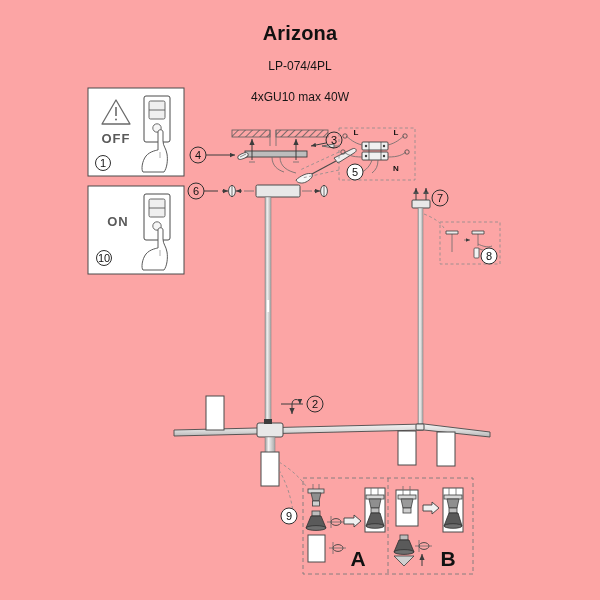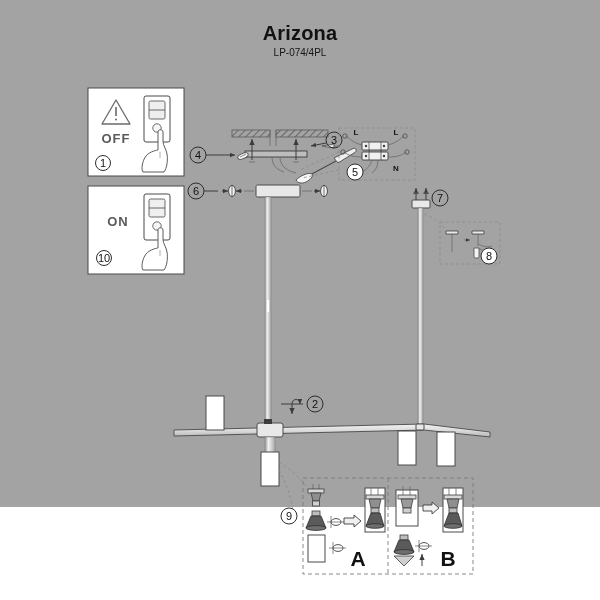--- a/index.html
+++ b/index.html
@@ -10,43 +10,43 @@
   body {
     width: 600px;
     height: 600px;
     font-family: "Liberation Sans", sans-serif;
     color: #1a1a1a;
     overflow: hidden;
   }
   #sheet {
     position: relative;
     width: 600px;
-    height: 507px;
-    background: #a3a3a3;
+    height: 600px;
+    background: #fca5a5;
   }
   .header {
     position: absolute;
     left: 0;
     top: 22px;
     width: 600px;
     text-align: center;
     pointer-events: none;
   }
   .brand {
     font-size: 20px;
     font-weight: bold;
     letter-spacing: 0.2px;
     color: #111;
     line-height: 1.1;
   }
   .spec {
-    font-size: 10px;
+    font-size: 12px;
     color: #151515;
     line-height: 1.45;
-    margin-top: 2px;
+    margin-top: 14px;
   }
   svg.layer {
     position: absolute;
     left: 0;
     top: 0;
     width: 600px;
     height: 600px;
   }
   text {
     font-family: "Liberation Sans", sans-serif;
@@ -81,20 +81,21 @@
   .white { fill: #ffffff; stroke: #4a4a4a; stroke-width: 1; }
 </style>
 </head>
 <body>
 
 <div id="sheet">
 
   <div class="header">
     <div class="brand">Arizona</div>
     <div class="spec">LP-074/4PL</div>
+    <div class="spec">4xGU10 max 40W</div>
   </div>
 
   <svg class="layer" viewBox="0 0 600 600">
     <defs>
       <marker id="arrowEnd" markerWidth="7" markerHeight="7" refX="6" refY="2.6" orient="auto">
         <path d="M0,0 L6,2.6 L0,5.2 z" fill="#3c3c3c"></path>
       </marker>
       <marker id="arrowStart" markerWidth="7" markerHeight="7" refX="1" refY="2.6" orient="auto">
         <path d="M6,0 L0,2.6 L6,5.2 z" fill="#3c3c3c"></path>
       </marker>

